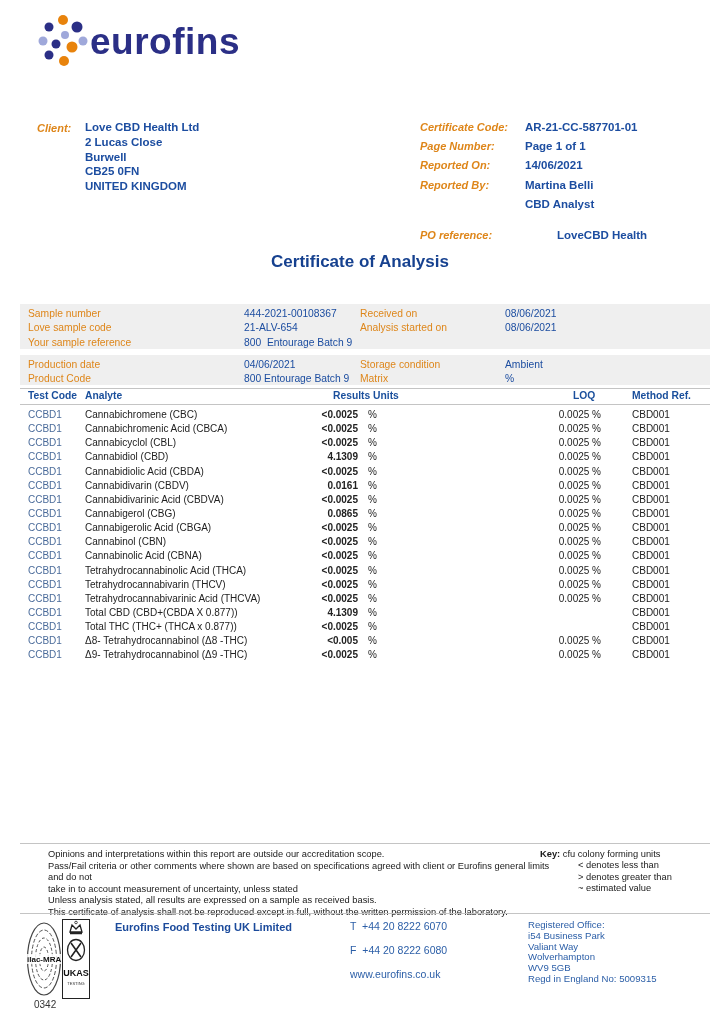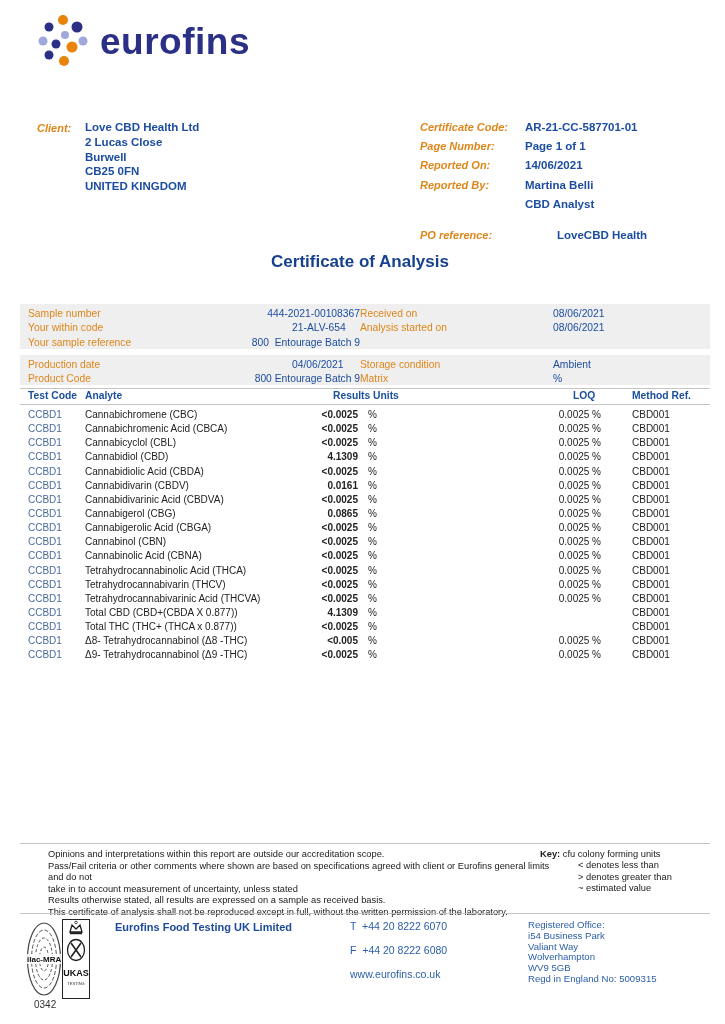--- a/index.html
+++ b/index.html
@@ -4,21 +4,21 @@
 <style>
   html,body { margin:0; padding:0; }
   body {
     width:725px; height:1024px; background:#ffffff; position:relative;
     font-family:"Liberation Sans", sans-serif; overflow:hidden;
     -webkit-font-smoothing:antialiased;
   }
   .abs { position:absolute; }
 
   
-  .logo { left:36px; top:14px; display:flex; align-items:center; gap:10px; }
+  .logo { left:36px; top:14px; display:flex; align-items:center; }
   .logo-word { font-size:37px; font-weight:bold; color:#2B2F86; letter-spacing:.5px; line-height:1; }
 
   
   .client-label { left:37px; top:122px; color:#DE861A; font-style:italic; font-weight:bold; font-size:11px; }
   .client-lines { left:85px; top:120px; }
   .client-line { font-weight:bold; color:#1C4DA0; font-size:11.5px; line-height:14.8px; }
 
   
   .meta { left:420px; top:121px; width:290px; }
   .meta-row { display:flex; height:19.2px; align-items:flex-start; }
@@ -28,21 +28,21 @@
 
   
   .page-title { left:10px; top:252px; width:700px; text-align:center; font-size:17px; font-weight:bold; color:#16418F; }
 
   
   .band { left:20px; width:690px; background:#EFEFEF; display:flex; box-sizing:border-box; padding:3px 0 0 8px; }
   .band1 { top:304px; height:45px; }
   .band2 { top:355px; height:30px; }
   .band-left { width:332px; }
   .band-right { flex:1; }
-  .info-row { display:flex; line-height:14.3px; font-size:10.3px;gap:48px; }
+  .info-row { display:flex; line-height:14.3px; font-size:10.3px; }
   .info-label { color:#DE861A; }
   .band-left .info-label { width:216px; }
   .band-right .info-label { width:145px; }
   .info-value { color:#1C4DA0; white-space:pre; }
 
   
   .rule { position:absolute; left:20px; width:690px; height:1px; background:#C4C4C4; }
   .th { position:absolute; top:390px; font-size:10.3px; font-weight:bold; color:#1A4F9C; }
   .rows { left:28px; top:408px; width:682px; }
   .results-row { display:grid; grid-template-columns:57px 195px 78px 42px 201px 109px; height:14.15px; font-size:10px; line-height:14.15px; color:#222; }
@@ -133,21 +133,21 @@
 <div class="abs page-title">Certificate of Analysis</div>
 
 <div class="abs band band1">
   <div class="band-left">
 
   <div class="info-row">
       <span class="info-label">Sample number</span>
       <span class="info-value">444-2021-00108367</span>
     </div>
       <div class="info-row">
-      <span class="info-label">Your within code</span>
+      <span class="info-label">Love sample code</span>
       <span class="info-value">21-ALV-654</span>
     </div>
       <div class="info-row">
       <span class="info-label">Your sample reference</span>
       <span class="info-value">800  Entourage Batch 9</span>
     </div>
     </div>
   <div class="band-right">
 
   <div class="info-row">
@@ -341,21 +341,21 @@
     <span class="col-method">CBD001</span>
   </div>
   </div>
 
 <div class="rule" style="top:843px;"></div>
 <div class="abs disclaimer">
 
 <div class="disc-line">Opinions and interpretations within this report are outside our accreditation scope.</div>
     <div class="disc-line">Pass/Fail criteria or other comments where shown are based on specifications agreed with client or Eurofins general limits and do not</div>
     <div class="disc-line">take in to account measurement of uncertainty, unless stated</div>
-    <div class="disc-line">Results otherwise stated, all results are expressed on a sample as received basis.</div>
+    <div class="disc-line">Unless analysis stated, all results are expressed on a sample as received basis.</div>
     <div class="disc-line">This certificate of analysis shall not be reproduced except in full, without the written permission of the laboratory.</div>
   </div>
 <div class="abs key-block">
   <div class="key-first"><b>Key:</b><span> cfu colony forming units</span></div>
 </div>
 <div class="abs key-lines">
 
 <div class="key-line">&lt; denotes less than</div>
     <div class="key-line">&gt; denotes greater than</div>
     <div class="key-line">~ estimated value</div>

